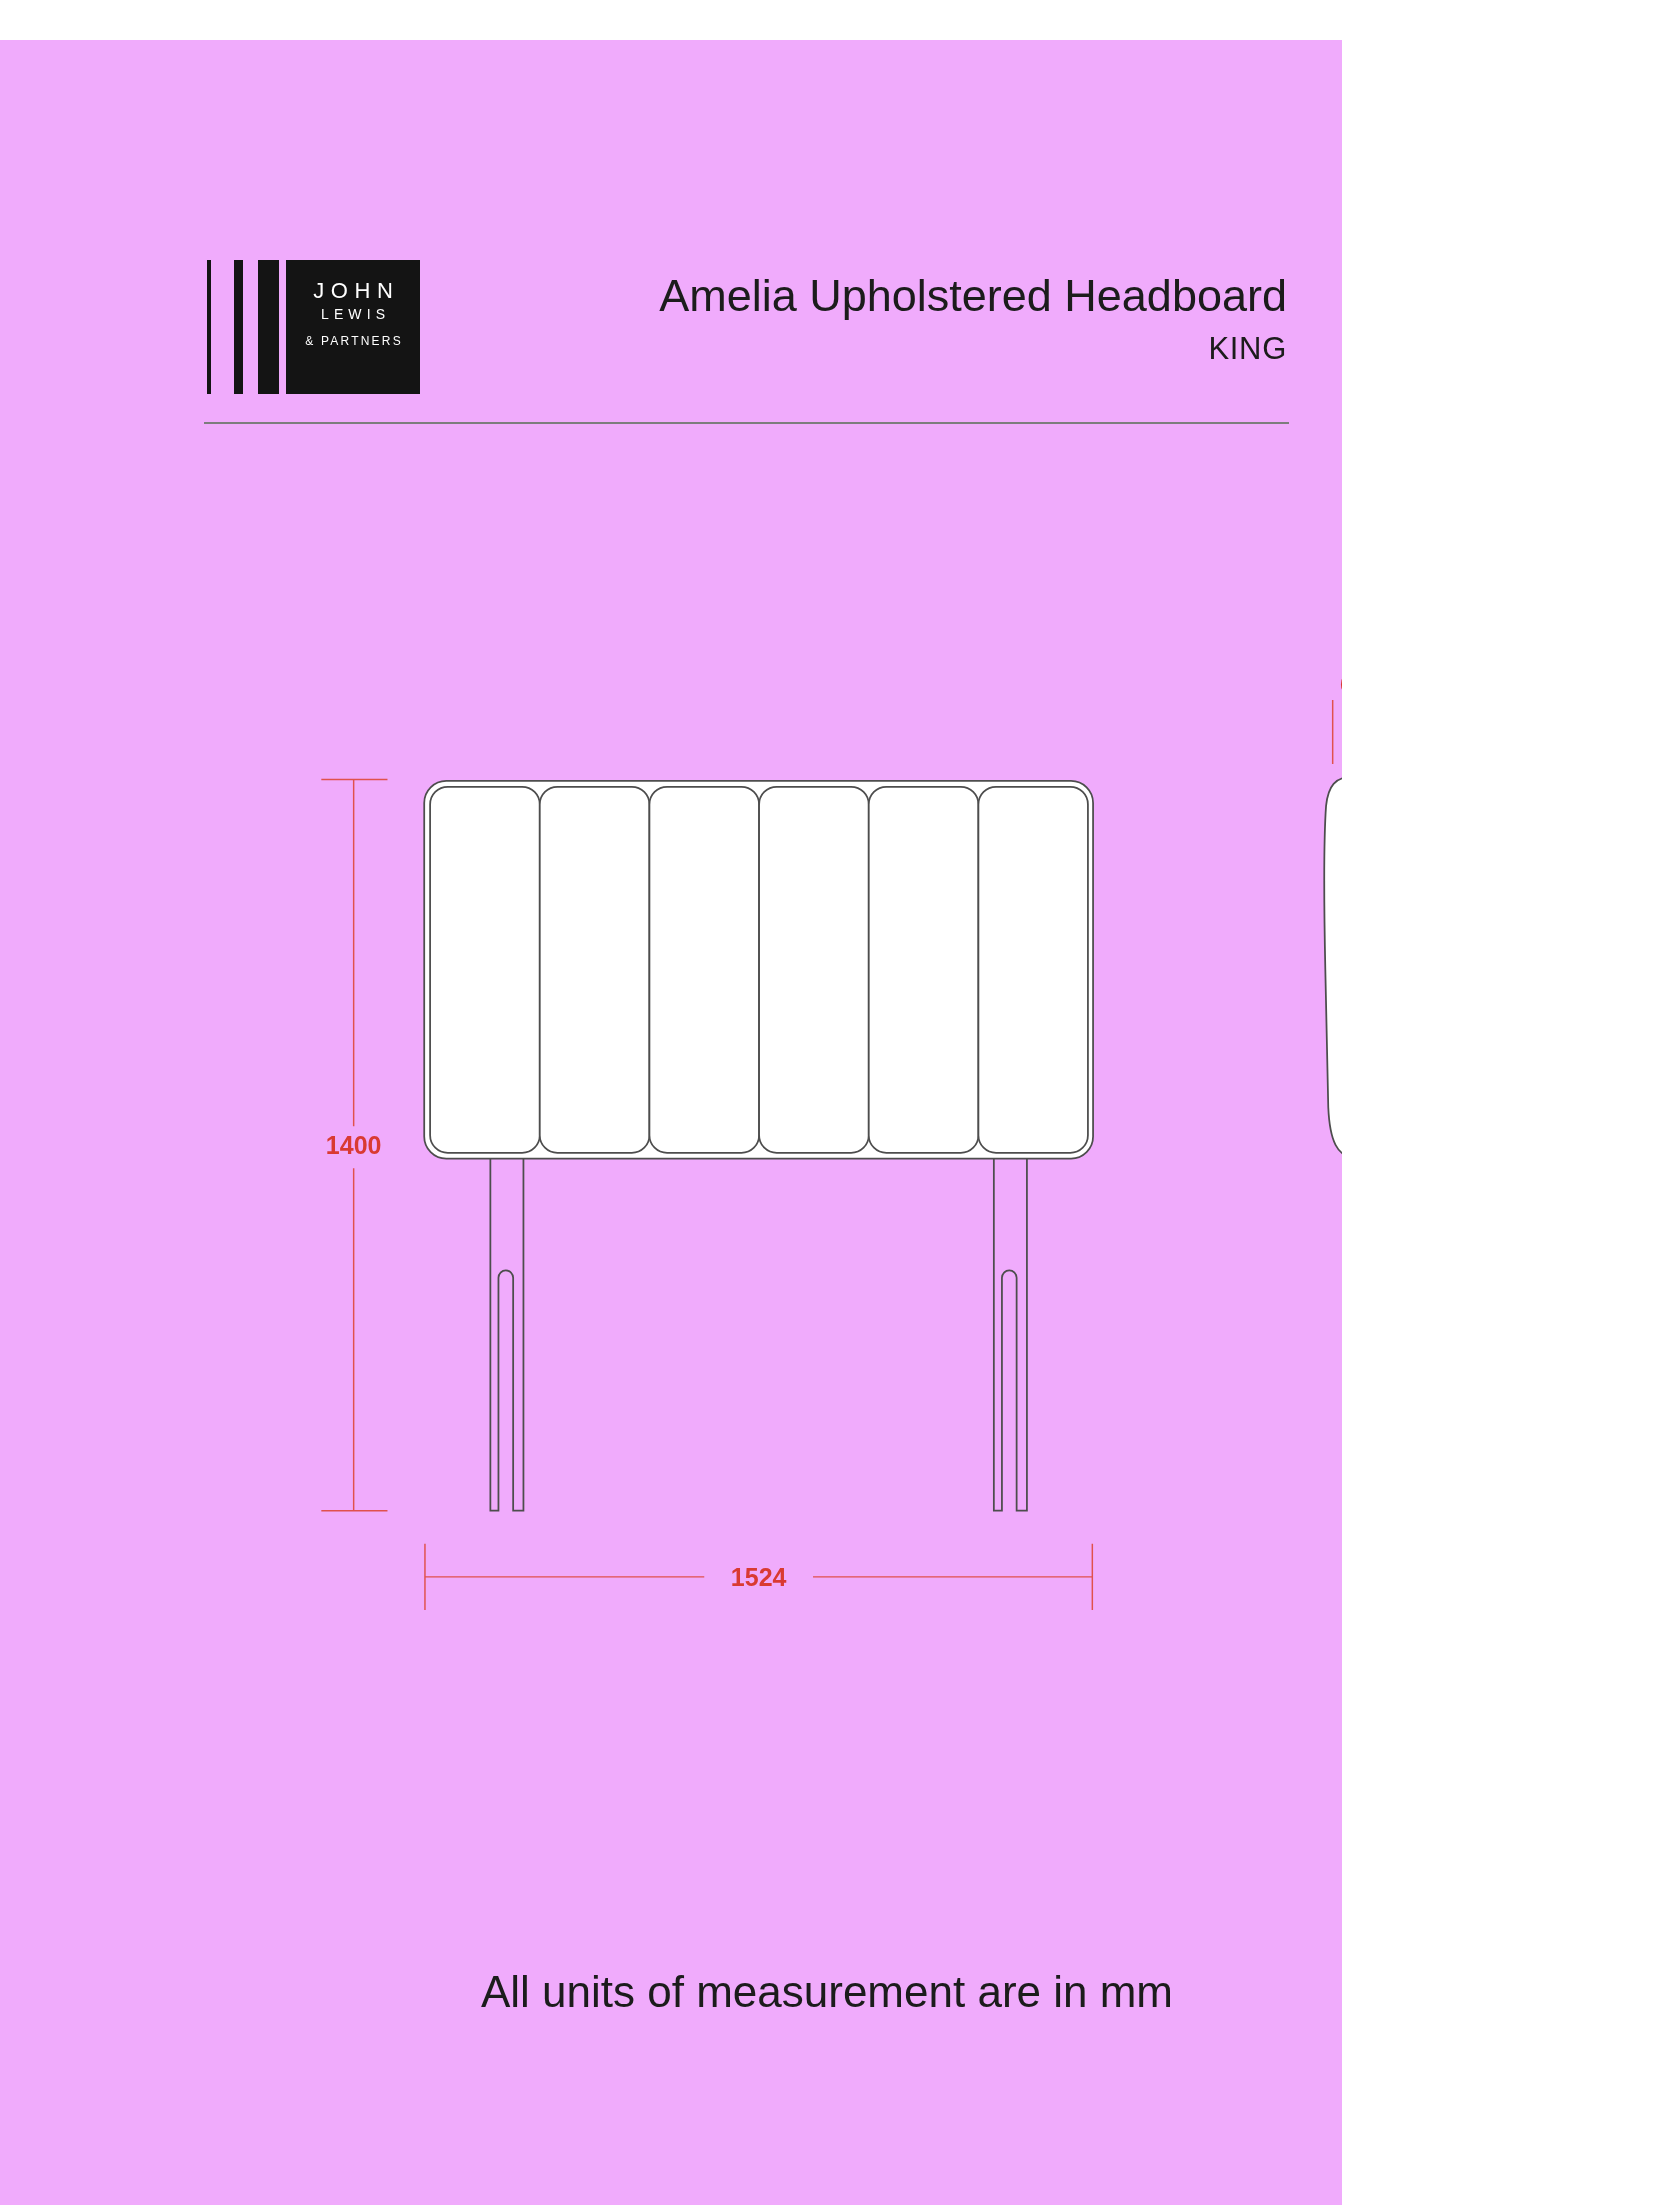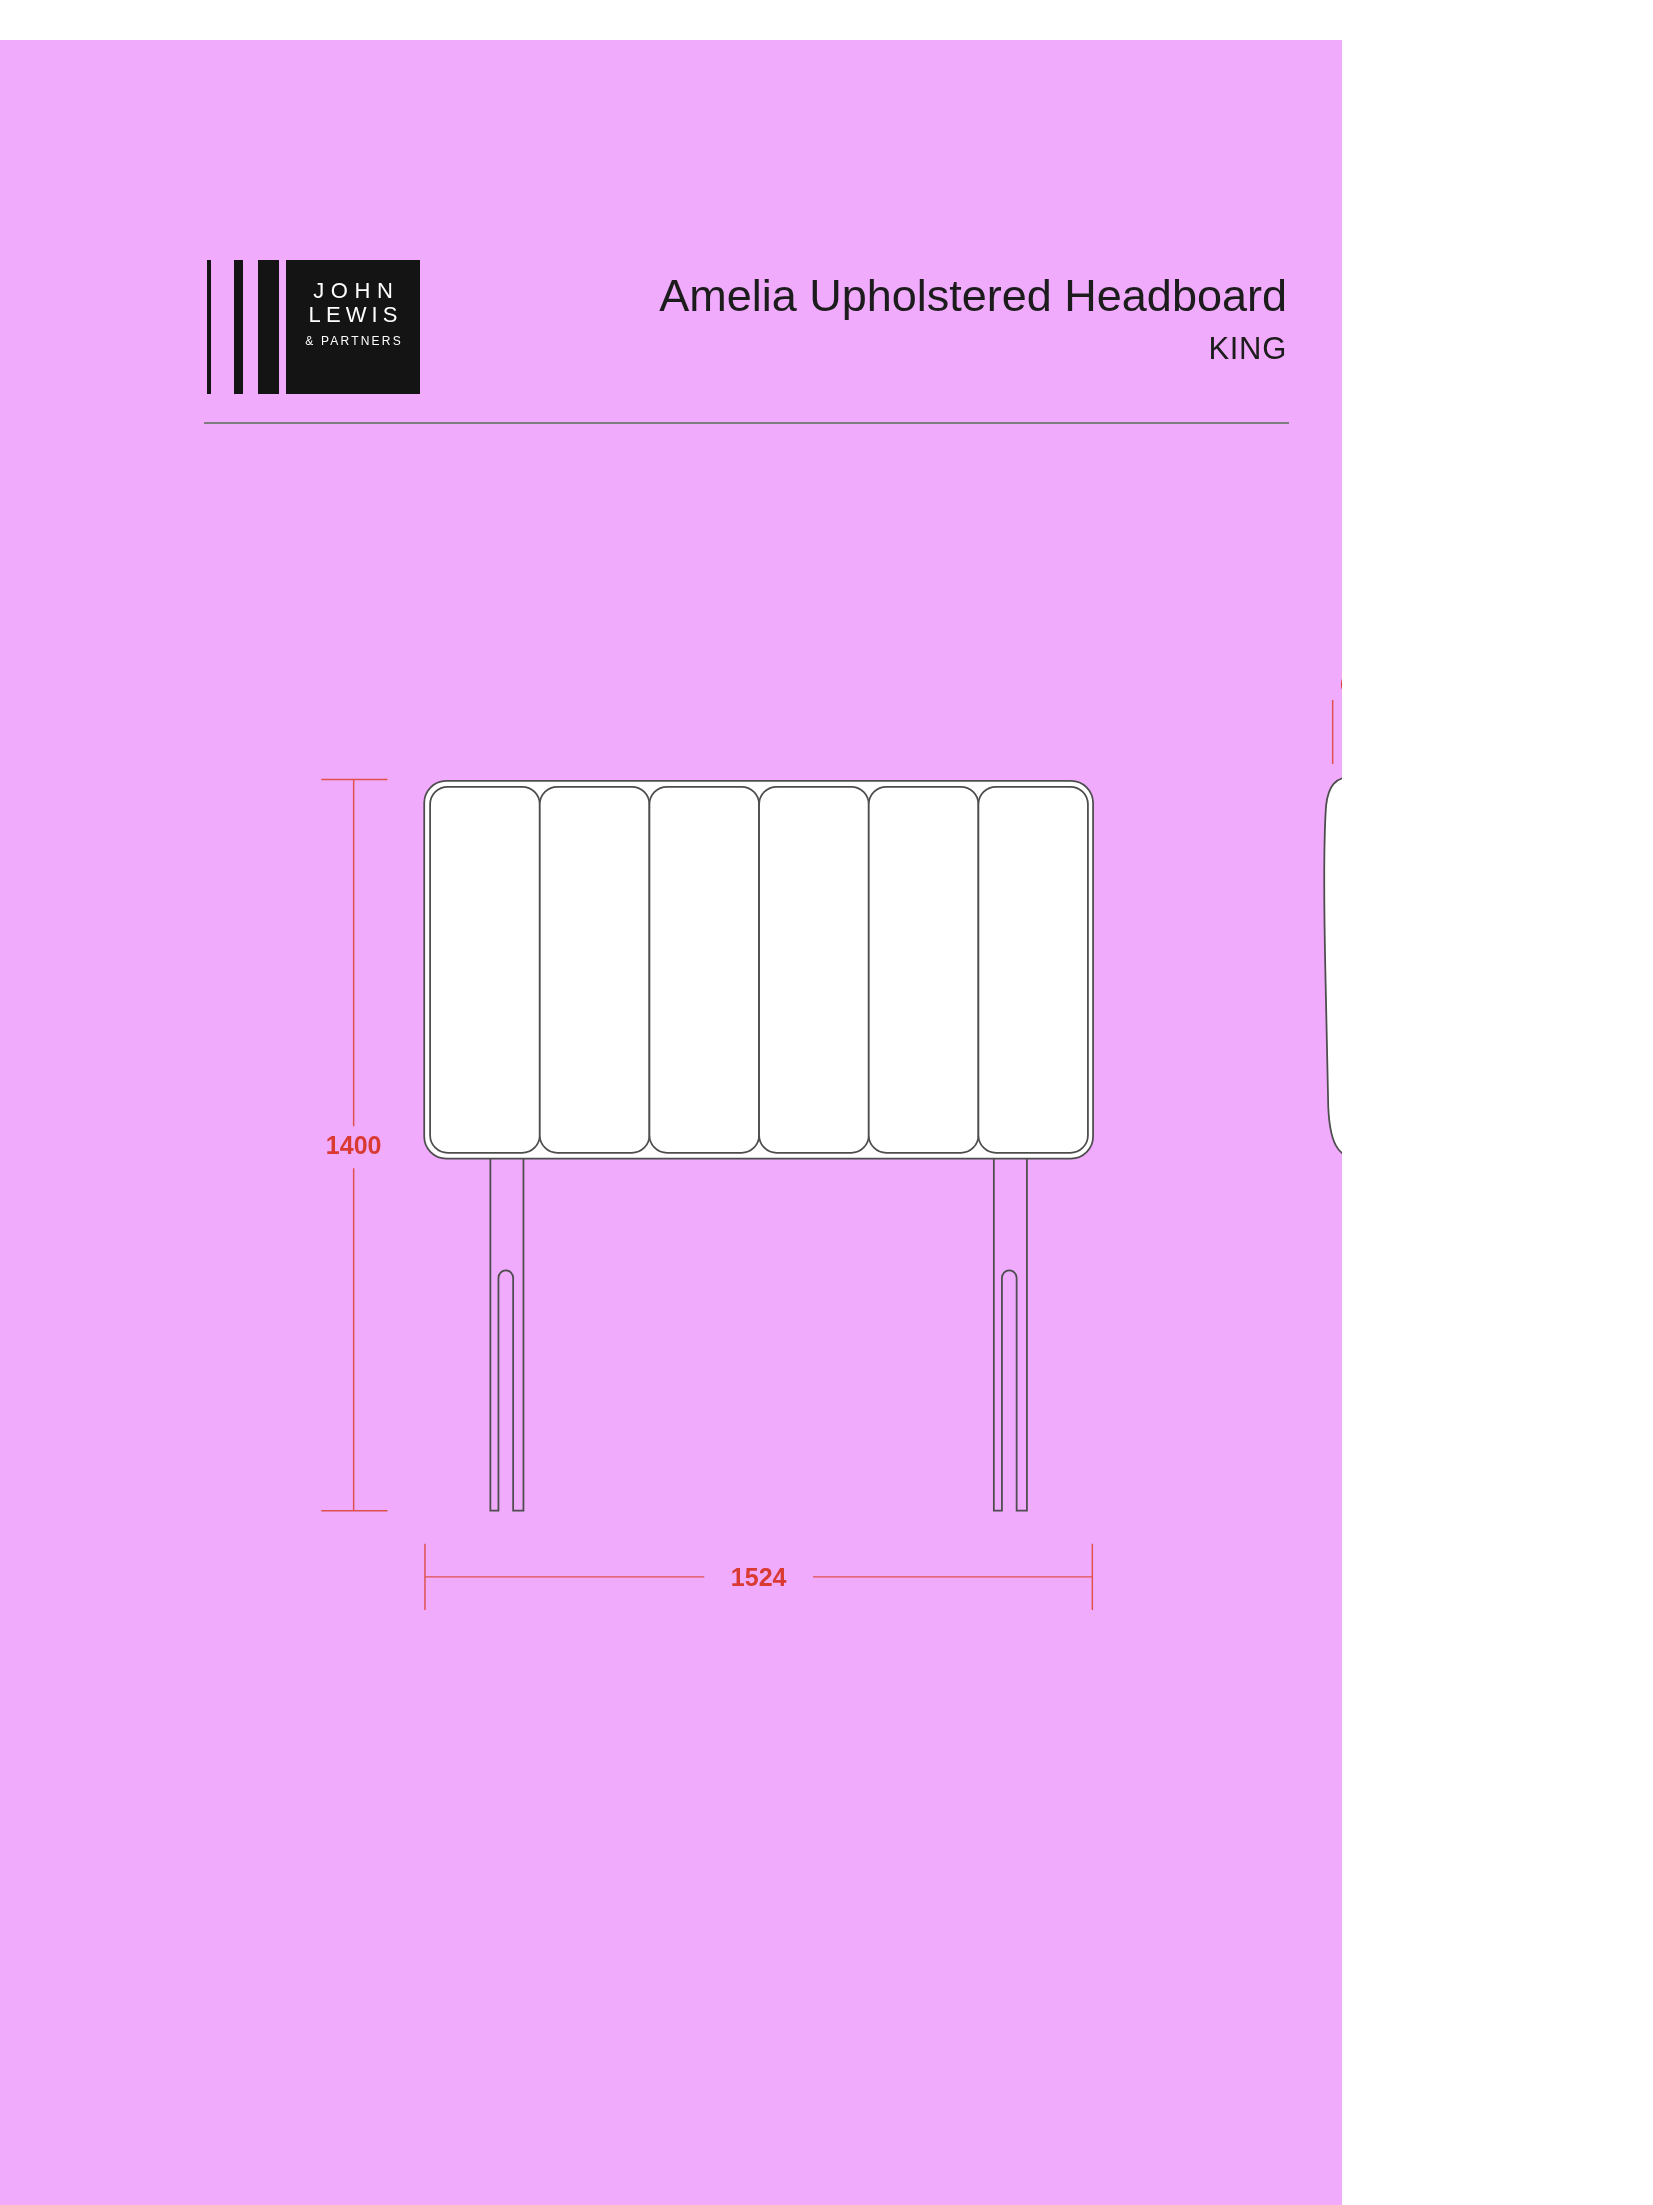--- a/index.html
+++ b/index.html
@@ -17,21 +17,21 @@
   .stripe{position:absolute;top:0;height:134px;background:#141414;}
   .stripe.s1{left:0;width:3.7px;}
   .stripe.s2{left:26.5px;width:9.6px;}
   .stripe.s3{left:51px;width:21px;}
   .logo-square{
     position:absolute;left:79px;top:0;width:134px;height:134px;
     background:#141414;color:#ffffff;text-align:center;box-sizing:border-box;
     padding-top:19px;
   }
   .logo-l1{font-size:22px;letter-spacing:6.6px;line-height:23.5px;margin-left:6.6px;}
-  .logo-l2{font-size:22px;letter-spacing:5.1px;line-height:23.5px;margin-left:5.1px;}
+  .logo-l2{font-size:14px;letter-spacing:5.1px;line-height:23.5px;margin-left:5.1px;}
   .logo-l3{font-size:12px;letter-spacing:2.2px;line-height:19px;margin-top:5.9px;margin-left:2.2px;}
   .title-block{
     position:absolute;left:456px;top:229px;width:831px;
     text-align:right;color:#1c1c1c;
   }
   .title-l1{font-size:45px;line-height:53px;font-weight:400;}
   .title-l2{font-size:31px;line-height:54px;font-weight:400;letter-spacing:0.7px;}
   .rule{position:absolute;left:204px;top:382px;width:1085px;height:2.2px;background:#7d7d7d;}
   
   .drawing{position:absolute;left:0;top:0;}
@@ -108,15 +108,16 @@
       <path d="M578,2046 V2136 M1486,2046 V2136"></path>
     </g>
     <text class="dim-text" x="1032" y="2104" text-anchor="middle" fill="#d93a32" stroke="none">1524</text>
 
     <g stroke="#e0514c" stroke-width="2">
       <path d="M1813,898 V985 M1872,898 V985"></path>
     </g>
     <text class="dim-text" x="1842" y="888" text-anchor="middle" fill="#d93a32" stroke="none">60</text>
   </svg>
 
+  <div class="footer-note">All units of measurement are in mm</div>
 
 </div>
 
 
 </body></html>

